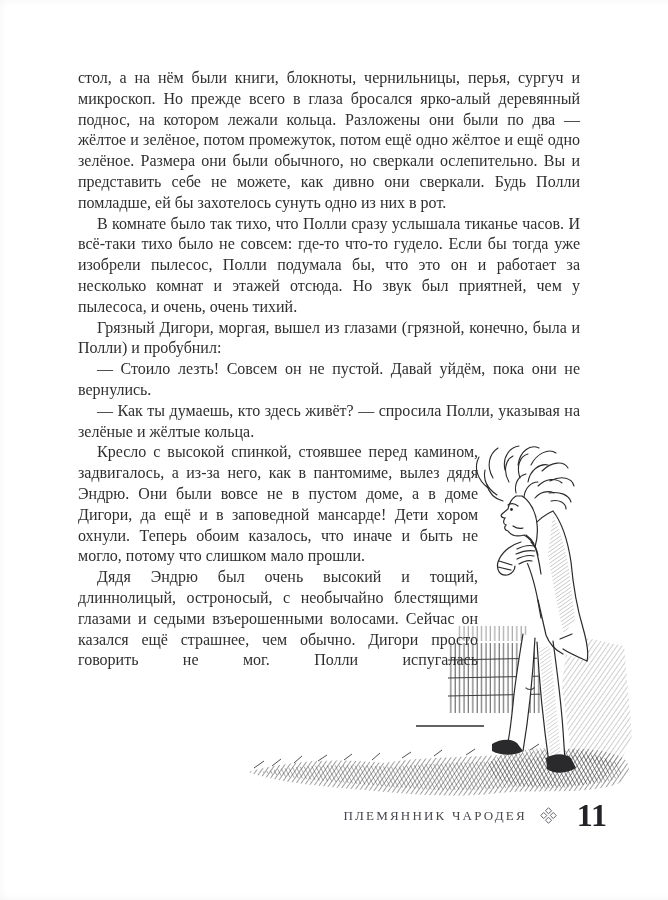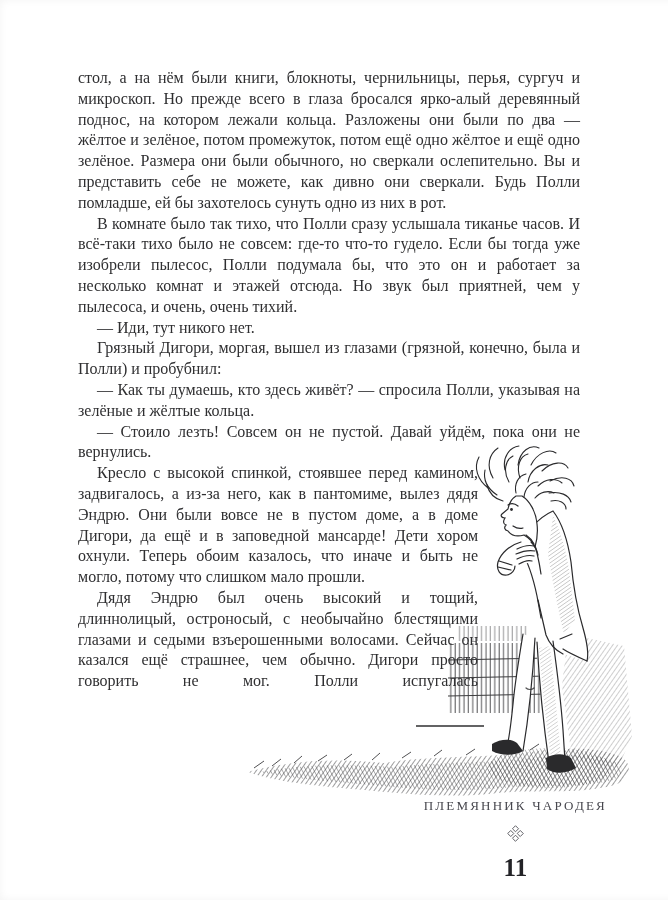--- a/index.html
+++ b/index.html
@@ -47,50 +47,49 @@
     left: 220px;
     top: 438px;
   }
   .footer {
     position: absolute;
     top: 799px;
     right: 88px;
     display: flex;
     align-items: center;
     gap: 12px;
-    flex-direction: column;
   }
   .running-title {
     font-size: 13px;
     letter-spacing: 2.2px;
     color: #47474e;
     line-height: 1;
   }
   .ornament {
     display: block;
   }
   .page-number {
-    font-size: 25px;
+    font-size: 32px;
     font-weight: bold;
     color: #232327;
     line-height: 1;
+    margin-left: 7px;
   }
 </style>
 </head>
 <body>
 
 <div class="page">
 
   <div class="text-block">
     <p class="opening">стол, а на нём были книги, блокноты, чернильницы, перья, сургуч и микроскоп. Но прежде всего в глаза бросался ярко-алый деревянный поднос, на котором лежали кольца. Разложены они были по два — жёлтое и зелёное, потом промежуток, потом ещё одно жёлтое и ещё одно зелёное. Размера они были обычного, но сверкали ослепительно. Вы и представить себе не можете, как дивно они сверкали. Будь Полли помладше, ей бы захотелось сунуть одно из них в рот.</p>
     <p>В комнате было так тихо, что Полли сразу услышала тиканье часов. И всё-таки тихо было не совсем: где-то что-то гудело. Если бы тогда уже изобрели пылесос, Полли подумала бы, что это он и работает за несколько комнат и этажей отсюда. Но звук был приятней, чем у пылесоса, и очень, очень тихий.</p>
-    <p>— Иди, тут никого нет.</p>
     <p>Грязный Дигори, моргая, вышел из глазами (грязной, конечно, была и Полли) и пробубнил:</p>
+    <p>— Стоило лезть! Совсем он не пустой. Давай уйдём, пока они не вернулись.</p>
     <p>— Как ты думаешь, кто здесь живёт? — спросила Полли, указывая на зелёные и жёлтые кольца.</p>
-    <p>— Стоило лезть! Совсем он не пустой. Давай уйдём, пока они не вернулись.</p>
     <div class="art-float"></div>
     <p>Кресло с высокой спинкой, стоявшее перед камином, задвигалось, а из-за него, как в пантомиме, вылез дядя Эндрю. Они были вовсе не в пустом доме, а в доме Дигори, да ещё и в заповедной мансарде! Дети хором охнули. Теперь обоим казалось, что иначе и быть не могло, потому что слишком мало прошли.</p>
     <p class="stretch-last">Дядя Эндрю был очень высокий и тощий, длиннолицый, остроносый, с необычайно блестящими глазами и седыми взъерошенными волосами. Сейчас он казался ещё страшнее, чем обычно. Дигори просто говорить не мог. Полли испугалась</p>
   </div>
 
   <svg class="illustration" width="448" height="372" viewBox="0 0 448 372" xmlns="http://www.w3.org/2000/svg">
     <defs>
       <pattern id="ht1" patternUnits="userSpaceOnUse" width="4" height="4" patternTransform="rotate(35)">
         <line x1="0" y1="0" x2="0" y2="4" stroke="#3c3c3e" stroke-width="1"></line>
       </pattern>

